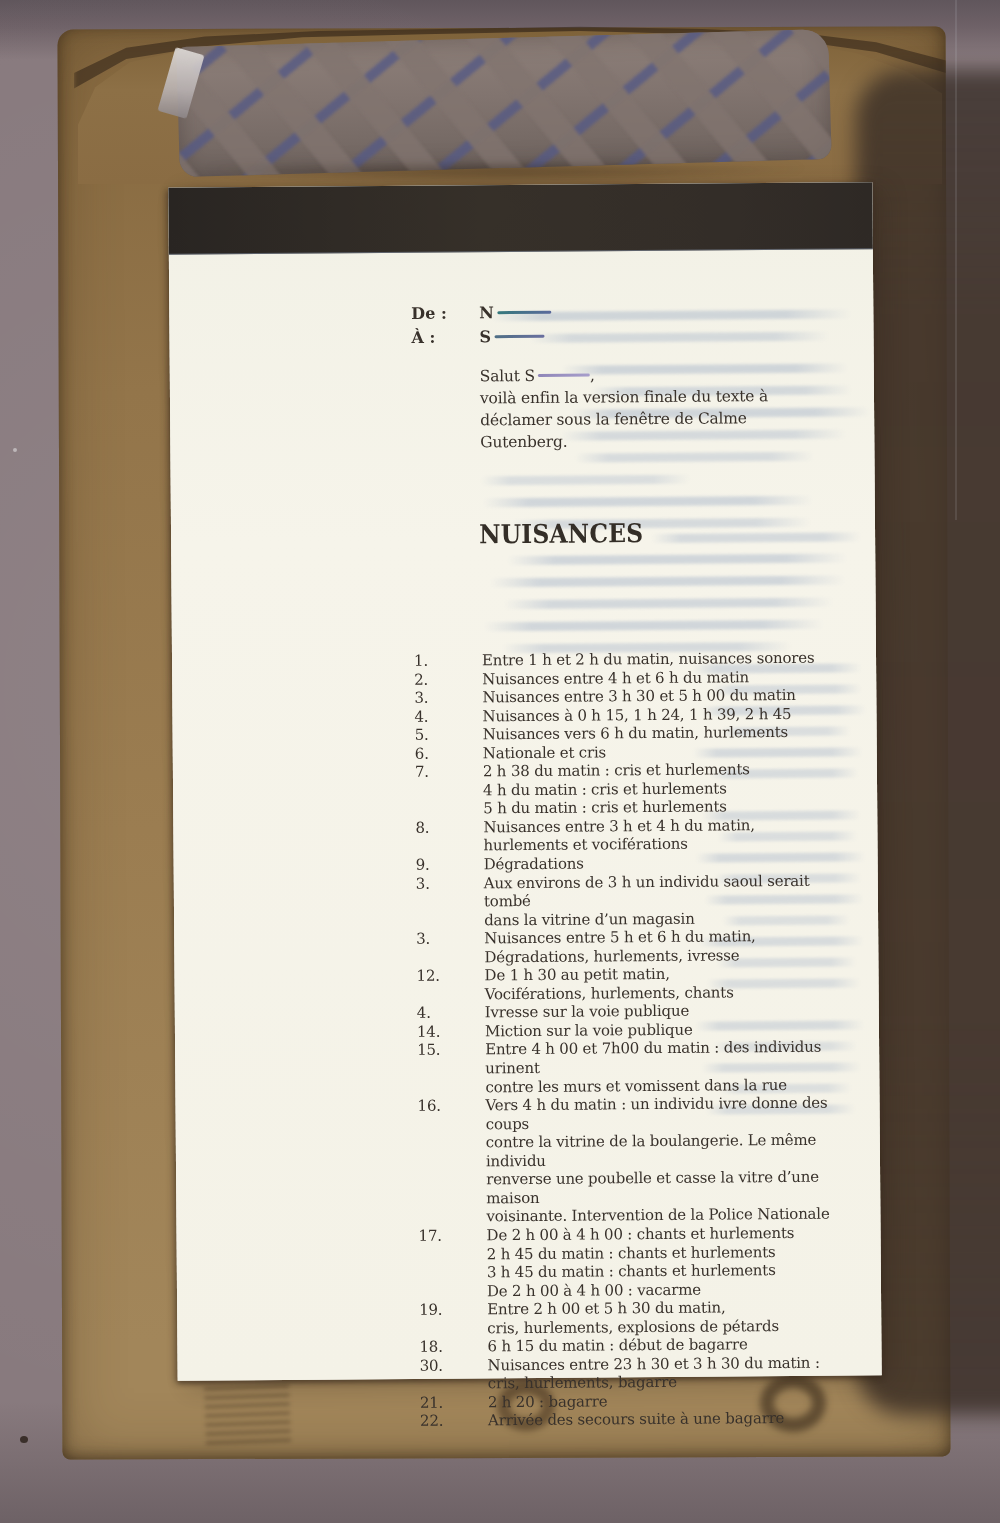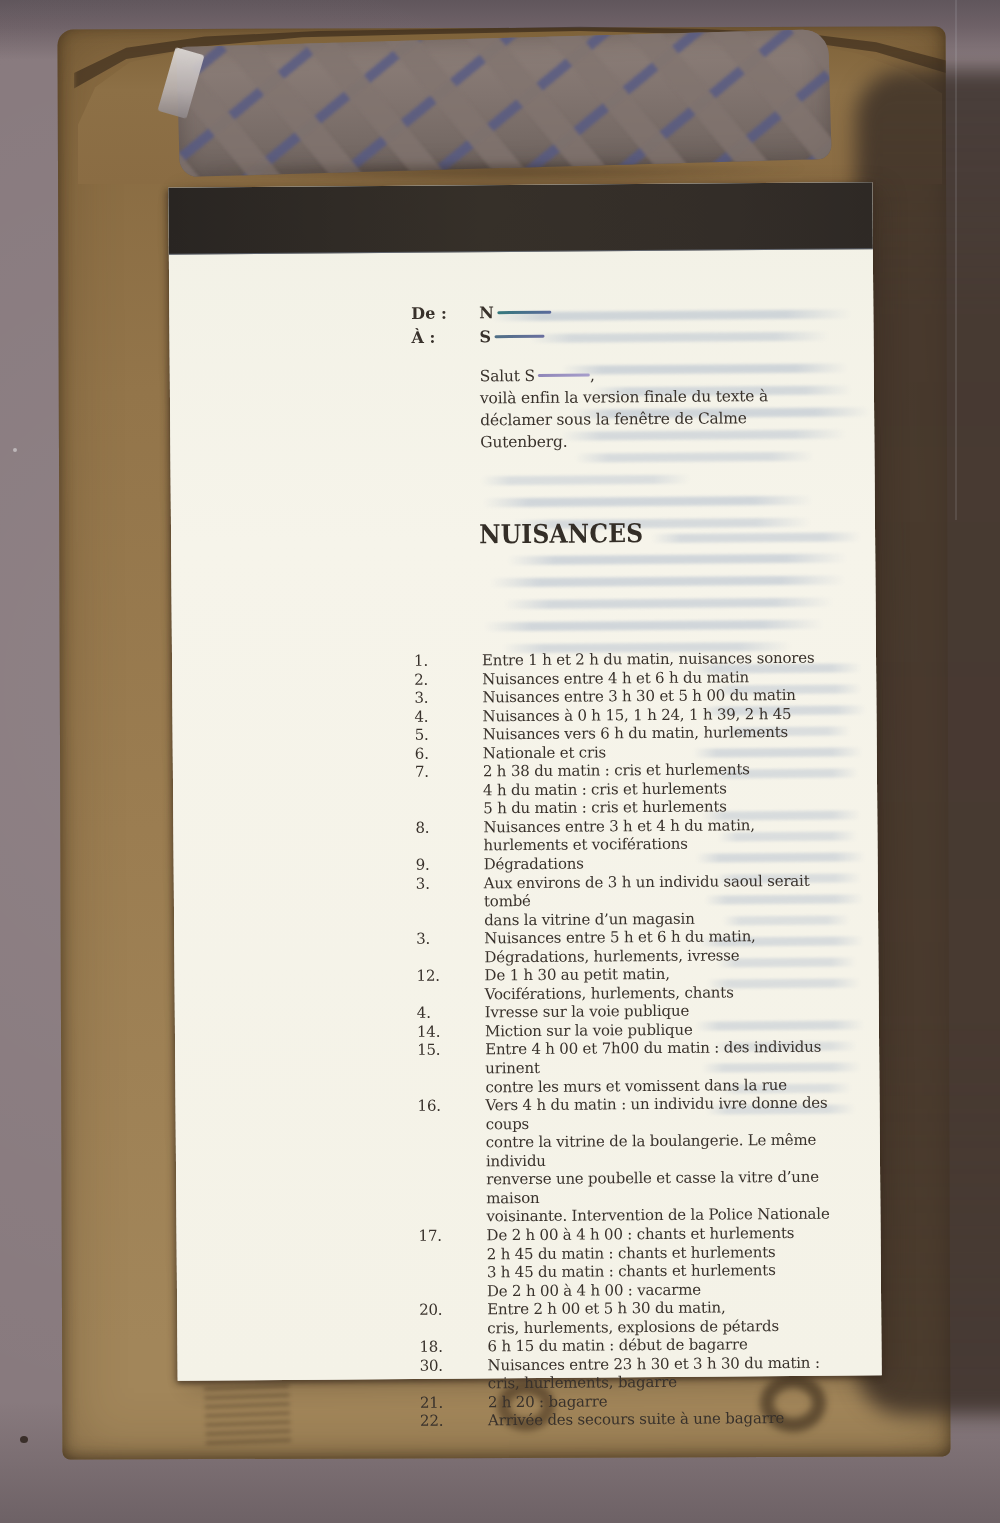--- a/index.html
+++ b/index.html
@@ -297,21 +297,21 @@
     <div class="nnum">17.</div>
     <div class="nlines">
               <div>De 2 h 00 à 4 h 00 : chants et hurlements</div>
               <div>2 h 45 du matin : chants et hurlements</div>
               <div>3 h 45 du matin : chants et hurlements</div>
               <div>De 2 h 00 à 4 h 00 : vacarme</div>
             </div>
   </div>
 
   <div class="nrow">
-    <div class="nnum">20.</div>
+    <div class="nnum">19.</div>
     <div class="nlines">
               <div>Entre 2 h 00 et 5 h 30 du matin,</div>
               <div>cris, hurlements, explosions de pétards</div>
             </div>
   </div>
 
   <div class="nrow">
     <div class="nnum">18.</div>
     <div class="nlines">
               <div>6 h 15 du matin : début de bagarre</div>

